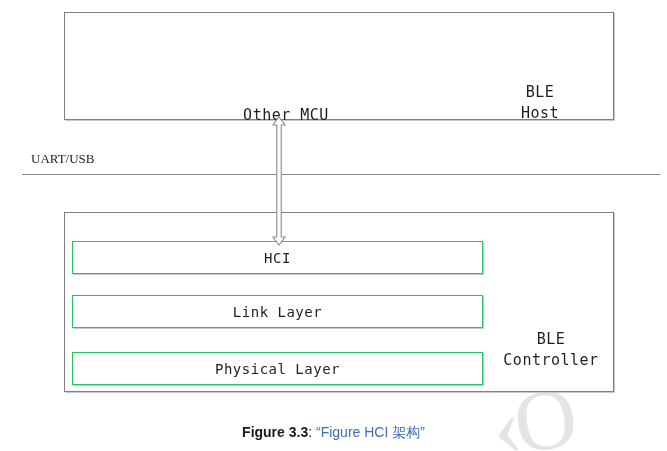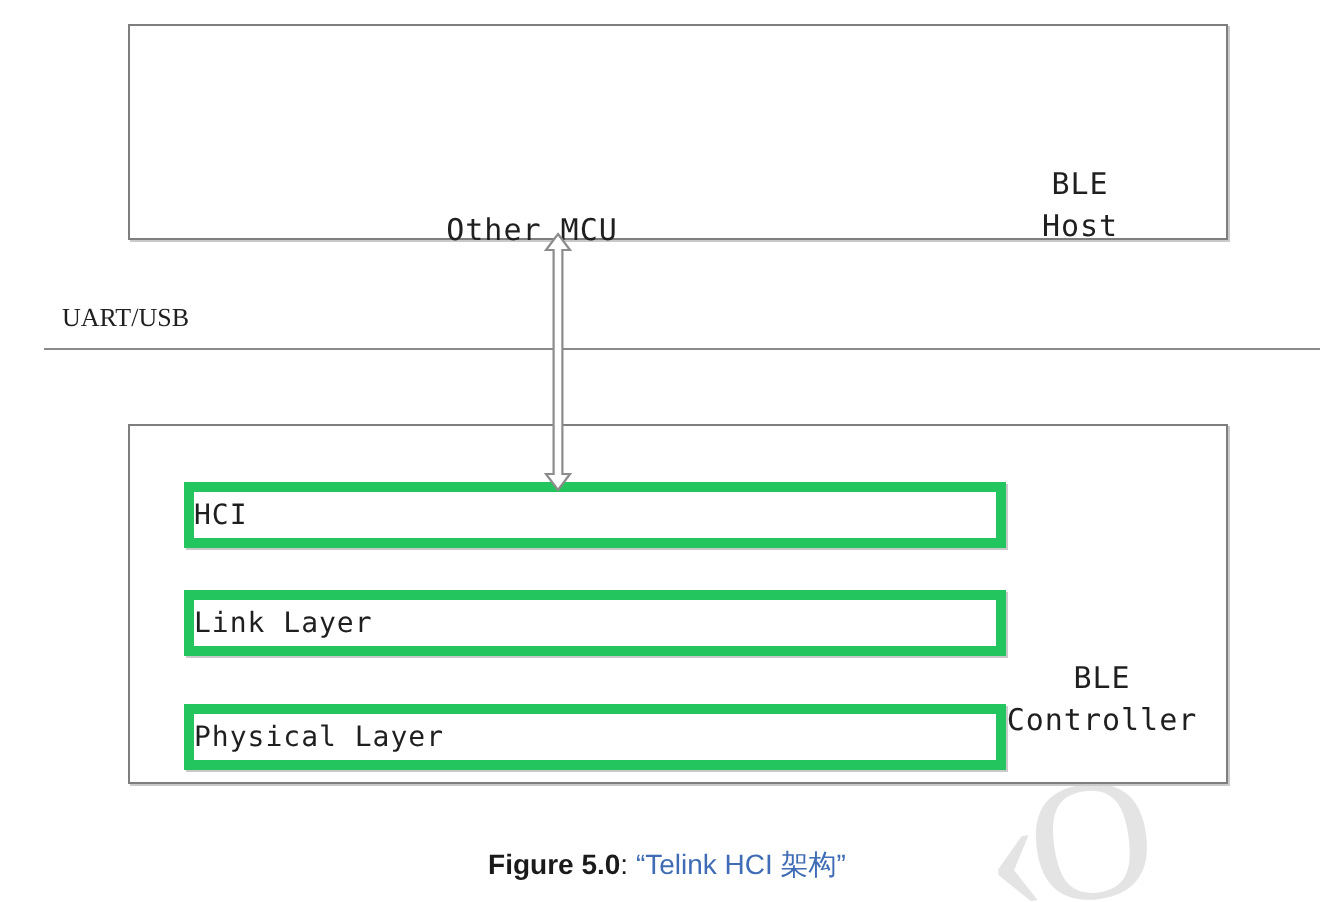--- a/index.html
+++ b/index.html
@@ -62,29 +62,30 @@
   #controller-box {
     left: 64px;
     top: 212px;
     width: 550px;
     height: 180px;
   }
 
   
   .layer-box {
     position: absolute;
-    left: 27px;
+    left: 7px;
     width: 411px;
     height: 33px;
     background: #ffffff;
-    border: 5px solid #22c55e;
+    border: 1px solid #22c55e;
     box-shadow: 1px 1px 0 0 #c9c9c9;
     box-sizing: border-box;
     display: flex;
     align-items: center;
+    justify-content: center;
     z-index: 3;
   }
   #layer-hci      { top: 28px; }
   #layer-link     { top: 82px; }
   #layer-physical { top: 139px; }
 
   .layer-label {
     font-family: "DejaVu Sans Mono", "Liberation Mono", monospace;
     font-size: 14px;
     color: #1f1f1f;
@@ -99,21 +100,21 @@
     font-size: 15px;
     line-height: 21px;
     color: #1f1f1f;
     text-align: center;
     letter-spacing: 0.5px;
     white-space: pre-line;
     z-index: 4;
     margin-top: 48px;
   }
   #label-other-mcu {
-    left: 140px;
+    left: 160px;
     top: 57px;
     width: 252px;
   }
   #label-ble-host {
     left: 478px;
     top: 34px;
     width: 124px;
   }
   #label-ble-controller {
     left: 488px;
@@ -213,16 +214,16 @@
     <div class="layer-box" id="layer-link">
       <span class="layer-label">Link Layer</span>
     </div>
 
   </div>
 
   <div class="box-label" id="label-ble-controller">BLE
 Controller</div>
 
   <div id="caption">
-    <span id="caption-figure">Figure 5.0</span><span id="caption-sep">: </span><span id="caption-title">“Telink HCI 架构”</span>
+    <span id="caption-figure">Figure 3.3</span><span id="caption-sep">: </span><span id="caption-title">“Figure HCI 架构”</span>
   </div>
 
 </div>
 
 </body></html>

